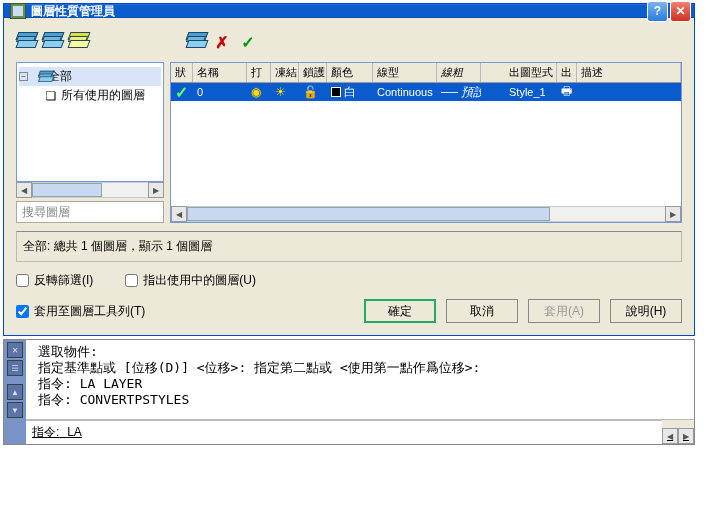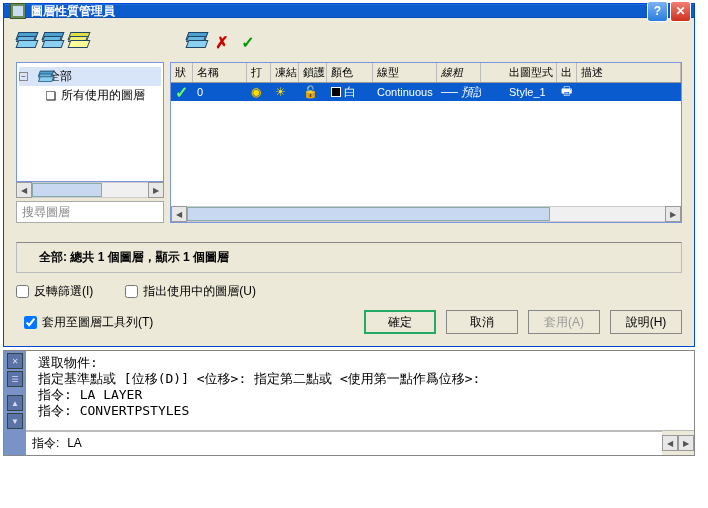--- a/index.html
+++ b/index.html
@@ -39,36 +39,36 @@
 .search-box { height:22px; border:1px solid #aaa; background:#fff; padding:2px 5px; color:#888; margin-top:3px; display:flex; align-items:center;}
 .grid-panel { flex:1; display:flex; flex-direction:column; border:1px solid #7a96df; background:#fff; }
 .grid-head { display:flex; background:#ece9d8; border-bottom:1px solid #999; height:20px; }
 .gh { border-right:1px solid #bbb; padding:2px 4px; font-size:11px; overflow:hidden; white-space:nowrap;}
 .grid-row { display:flex; height:18px; align-items:center; background:#0a5cce; color:#fff; }
 .gc { padding:1px 4px; font-size:11px; overflow:hidden; white-space:nowrap; display:flex; align-items:center; gap:3px;}
 .c-st{width:22px;} .c-nm{width:54px;} .c-on{width:24px;} .c-fr{width:28px;} .c-lk{width:28px;} .c-co{width:46px;} .c-lt{width:64px;} .c-lw{width:44px;font-style:italic;} .c-ps{width:52px;margin-left:24px;} .c-pl{width:20px;} .c-de{flex:1;}
 .grid-body { flex:1; background:#fff; }
 .grid-hscroll { display:flex; height:16px; }
 .grid-hscroll .sb-thumb { width:76%; background:#c8d8f0;}
-.summary-panel { margin-top:19px; border:1px solid #bbb; border-top-color:#888; background:#ece9d8; padding:6px 22px;font-weight:bold; }
+.summary-panel { margin-top:8px; border:1px solid #bbb; border-top-color:#888; background:#ece9d8; padding:6px 6px; }
 .checks-row { display:flex; gap:32px; margin-top:10px; align-items:center;}
 .chk { display:flex; align-items:center; gap:5px; }
 .chk input { width:13px; height:13px; }
 .buttons-row { margin-top:10px; display:flex; align-items:center;}
-.buttons-row .left { flex:1; display:flex; align-items:flex-start;margin-left:8px; }
+.buttons-row .left { flex:1; display:flex; align-items:flex-start; }
 .btn-std { min-width:72px; height:24px; border:1px solid #888; background:#ece9d8; padding:0 10px; margin-left:10px; }
 .btn-std.disabled { color:#999; }
 .btn-default { border:1px solid #2a6; box-shadow:0 0 0 1px #2a6 inset;}
 .console { margin:3px; border:1px solid #888; display:flex; background:#ece9d8; width:692px;}
 .console .pal { width:22px; background:#7993c7; display:flex; flex-direction:column; align-items:center; padding:2px 0; gap:2px;}
 .pal .pbtn { width:16px; height:16px; background:#5a74a8; border:1px solid #344; display:flex; align-items:center; justify-content:center; color:#dde; font-size:8px;}
 .pal .vlabel { writing-mode:vertical-rl; color:#fff; font-size:11px; margin:2px 0;}
 .console .body2 { flex:1; display:flex; flex-direction:column; }
 .con-text { background:#fff; padding:4px 12px; font-family:"NSimSun","SimSun",monospace; font-size:13px; height:80px; overflow:hidden; border-bottom:1px solid #bbb; white-space:pre; line-height:16px;}
-.con-input-row { display:flex; align-items:center; }
+.con-input-row { display:flex; align-items:flex-end;text-decoration:underline; }
 .con-input { flex:1; background:#fff; border-top:1px solid #bbb; padding:3px 6px; font-family:"NSimSun","SimSun",monospace; font-size:13px;}
 .sq { width:10px; height:10px; display:inline-block;}
 .bulb { color:#fd0; text-shadow:0 0 2px #a80;}
 .sun { color:#fd0;}
 .lock { color:#fd0;}
 </style>
 </head>
 <body>
 
 <div class="window">

